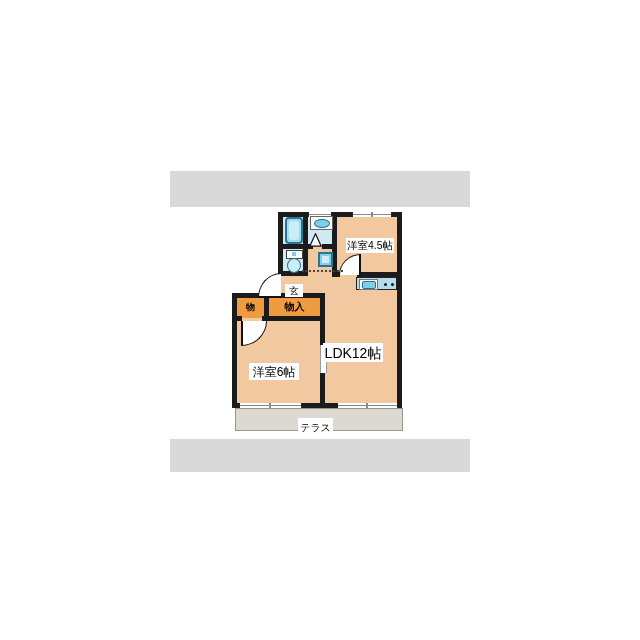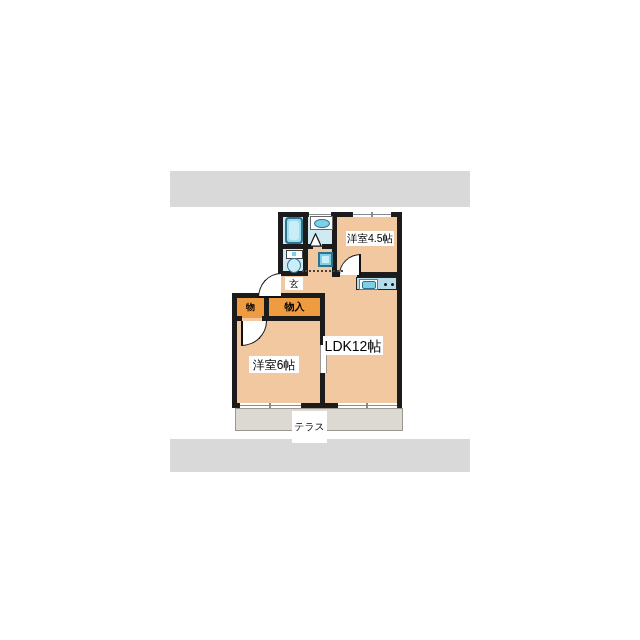--- a/index.html
+++ b/index.html
@@ -9,21 +9,21 @@
   .band{background:var(--band);}
   .floor-wet{background:var(--wet);}
   .floor-peach{background:var(--peach);}
   .wall{background:var(--wall);}
   .closet{background:var(--orange);display:flex;align-items:center;justify-content:center;
           font-weight:bold;color:#000;}
   .win{background:#fff;border-left:1px solid #222;border-right:1px solid #222;}
   .win .midline{position:absolute;left:0;right:0;top:2px;height:1px;background:var(--window-line);}
   .win .mull{position:absolute;top:0;bottom:0;width:2px;background:var(--window-line);}
   .lbl{background:#fff;color:#000;display:flex;align-items:center;justify-content:center;
-       line-height:1;white-space:nowrap;}
+       line-height:1;white-space:nowrap;margin-top:7px;}
   .arc{background:#fff;}
   .fixture-border{border:2px solid var(--border-blue);}
   .terrace{background:var(--terrace);border:1px solid #9a978f;}
   .slide-gap{background:#fff;border-left:1px solid #999;border-right:1px solid #999;}
   .dotline{border-top:2px dotted #444;}
   .dot{background:#111;border-radius:50%;}
 </style>
 </head>
 <body>
 
@@ -135,17 +135,17 @@
   </div>
   <div class="abs lbl" style="left:323px;top:336px;width:60px;height:19px;font-size:14px;">
     <span>LDK12帖</span>
   </div>
   <div class="abs lbl" style="left:249px;top:356px;width:50px;height:17px;font-size:12px;">
     <span>洋室6帖</span>
   </div>
   <div class="abs lbl" style="left:285px;top:277px;width:18px;height:13px;font-size:9.5px;">
     <span>玄</span>
   </div>
-  <div class="abs lbl" style="left:292px;top:411px;width:35px;height:32px;font-size:10px;">
+  <div class="abs lbl" style="left:298px;top:411px;width:35px;height:20px;font-size:10px;">
     <span>テラス</span>
   </div>
 
 </div>
 
 </body></html>

